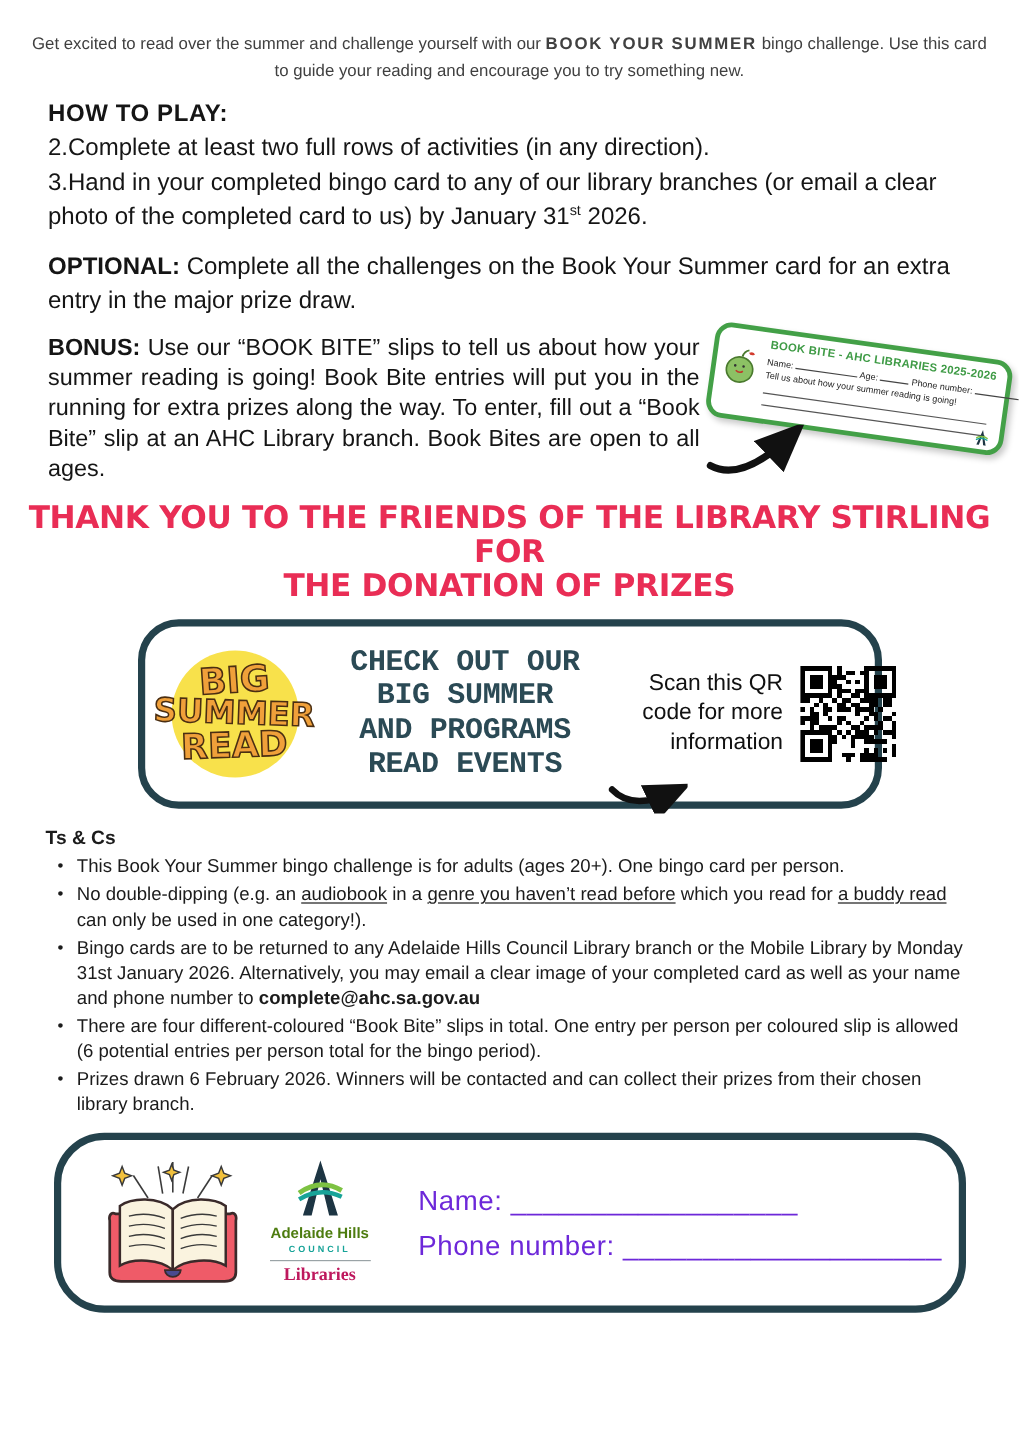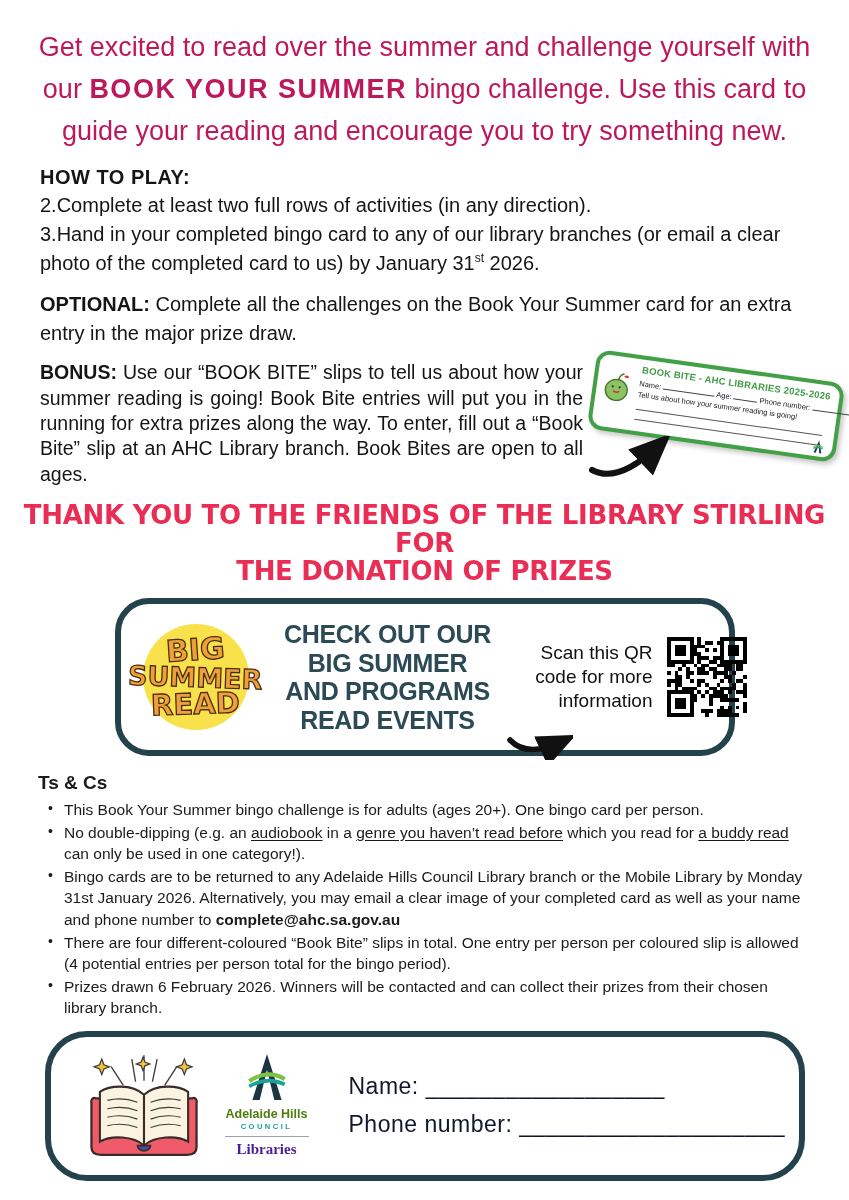--- a/index.html
+++ b/index.html
@@ -1,20 +1,20 @@
 <!DOCTYPE html>
 <html><head>
 <meta charset="utf-8">
 <style>
   html,body{margin:0;padding:0;background:#fff;}
   body{width:849px;height:1200px;font-family:"Liberation Sans",sans-serif;color:#151515;overflow:hidden;}
   .page{position:relative;width:849px;height:1200px;background:#fff;overflow:hidden;}
 
   
-  .intro{margin:26px 26px 0;text-align:center;font-size:27px;line-height:1.56;color:#be185d;}
+  .intro{margin:26px 26px 0;text-align:center;font-size:14px;line-height:1.56;color:#404040;}
   .intro b{letter-spacing:1.5px;}
 
   
   .how-heading{margin:14px 0 2px 40px;font-size:20px;font-weight:bold;letter-spacing:0.5px;}
   .how-items{margin:2px 38px 0 40px;font-size:20px;line-height:1.45;}
   .how-items .item{margin:0;}
   sup{font-size:12px;line-height:0;}
 
   
   .optional{margin:12px 38px 0 40px;font-size:20px;line-height:1.45;}
@@ -46,43 +46,43 @@
            border-radius:34px;box-sizing:border-box;display:flex;align-items:center;padding:0 14px 0 22px;background:#fff;}
   .bsr-logo{width:106px;height:106px;border-radius:50%;background:#f8e14b;flex:none;
             display:flex;flex-direction:column;align-items:center;justify-content:center;}
   .bsr-logo span{font-family:"DejaVu Sans","Liberation Sans",sans-serif;font-weight:bold;color:#f0a03a;
                  -webkit-text-stroke:1.3px #4a2e12;line-height:0.95;}
   .bsr-b1{font-size:30px;transform:rotate(-4deg);}
   .bsr-b2{font-size:27px;transform:rotate(2deg);}
   .bsr-b3{font-size:29px;transform:rotate(-2deg);}
   .box-heading{width:242px;margin-left:18px;text-align:center;color:#2b4a55;font-weight:bold;
                font-size:25px;line-height:1.14;letter-spacing:-0.3px;
-               font-family:Liberation Sans, sans-serif;flex:none;}
+               font-family:Liberation Mono, monospace;flex:none;}
   .qr-caption{width:128px;margin-left:16px;font-size:19px;line-height:1.28;text-align:right;color:#111;flex:none;}
   .qr-wrap{width:80px;height:80px;margin-left:14px;flex:none;}
   .arrow2{position:absolute;left:386px;bottom:-10px;}
 
   
   .tscs{margin:14px 36px 0 38px;font-size:15.5px;line-height:1.36;color:#1b1b1b;}
-  .tscs-heading{font-size:19px;font-weight:bold;margin:0 0 3px;}
+  .tscs-heading{font-size:16px;font-weight:bold;margin:0 0 3px;}
   .tscs ul{margin:0;padding-left:26px;list-style:none;}
   .tscs li{position:relative;margin:0 0 2px;}
   .tscs li::before{content:"•";position:absolute;left:-16px;top:0;font-size:14px;}
   .u{text-decoration:underline;text-underline-offset:2px;}
 
   
   .footer-box{width:760px;height:150px;margin:13px auto 0;border:6px solid #24424c;border-radius:42px;
               box-sizing:border-box;display:flex;align-items:center;padding:0 26px;background:#fff;}
   .book-icon{flex:none;margin-left:6px;}
   .ahc-logo{flex:none;width:96px;margin-left:14px;text-align:center;}
   .ahc-name{font-size:12.5px;font-weight:bold;color:#4d7c0f;margin-top:2px;white-space:nowrap;}
   .ahc-council{font-size:7.5px;letter-spacing:2.5px;color:#17a398;font-weight:bold;margin-top:1px;}
   .ahc-rule{border:none;border-top:1.5px solid #9aa3a6;margin:5px 6px 4px;}
-  .ahc-lib{font-family:"Liberation Serif",serif;font-size:15px;font-weight:bold;color:#4c1d95;}
-  .footer-fields{margin-left:34px;font-size:23px;letter-spacing:0.5px;color:#0f172a;}
+  .ahc-lib{font-family:"Liberation Serif",serif;font-size:15px;font-weight:bold;color:#be185d;}
+  .footer-fields{margin-left:34px;font-size:23px;letter-spacing:0.5px;color:#6d28d9;}
   .footer-row{margin:11px 0;white-space:nowrap;}
 </style>
 </head>
 <body>
 
 <div class="page">
 
   <p class="intro"><span>Get excited to read over the summer and challenge yourself with our </span><b>BOOK YOUR SUMMER</b><span> bingo challenge. Use this card to guide your reading and encourage you to try something new.</span></p>
 
   <div class="how-heading">HOW TO PLAY:</div>
@@ -400,21 +400,21 @@
       <path d="M3,14 Q20,32 54,16" stroke="#111" stroke-width="5.5" fill="none" stroke-linecap="round" marker-end="url(#ah2)"></path>
     </svg>
   </div>
 
   <div class="tscs">
     <p class="tscs-heading">Ts &amp; Cs</p>
     <ul>
       <li>This Book Your Summer bingo challenge is for adults (ages 20+). One bingo card per person.</li>
       <li><span>No double-dipping (e.g. an </span><span class="u">audiobook</span><span> in a </span><span class="u">genre you haven’t read before</span><span> which you read for </span><span class="u">a buddy read</span><span> can only be used in one category!).</span></li>
       <li><span>Bingo cards are to be returned to any Adelaide Hills Council Library branch or the Mobile Library by Monday 31st January 2026. Alternatively, you may email a clear image of your completed card as well as your name and phone number to </span><b>complete@ahc.sa.gov.au</b></li>
-      <li>There are four different-coloured “Book Bite” slips in total. One entry per person per coloured slip is allowed (4 potential entries per person total for the bingo period).</li>
+      <li>There are four different-coloured “Book Bite” slips in total. One entry per person per coloured slip is allowed (6 potential entries per person total for the bingo period).</li>
       <li>Prizes drawn 6 February 2026. Winners will be contacted and can collect their prizes from their chosen library branch.</li>
     </ul>
   </div>
 
   <div class="footer-box">
     <svg class="book-icon" width="122" height="116" viewBox="0 0 130 120">
       <g stroke="#3a3a3a" stroke-width="1.4">
         <line x1="43" y1="38" x2="30" y2="18"></line>
           <line x1="56" y1="34" x2="52" y2="10"></line>
         <line x1="65" y1="33" x2="65" y2="6"></line>

